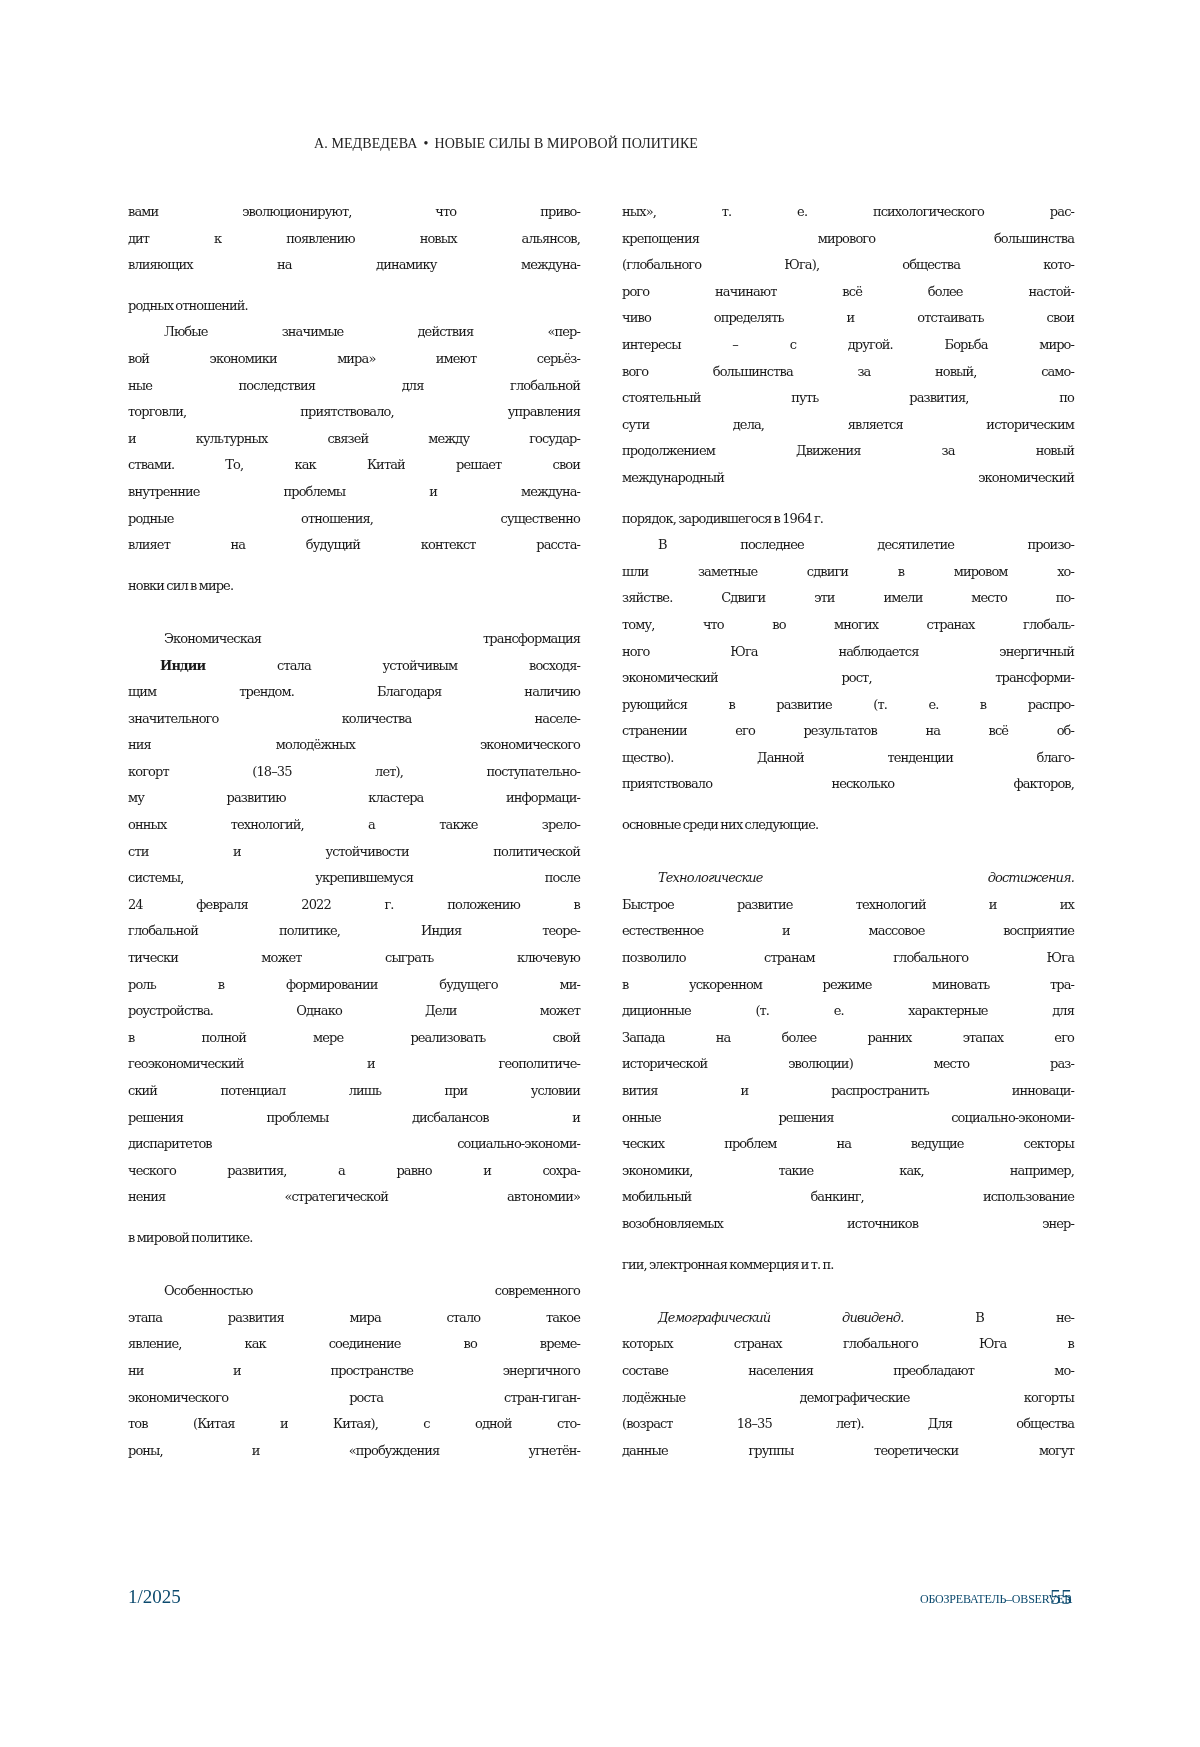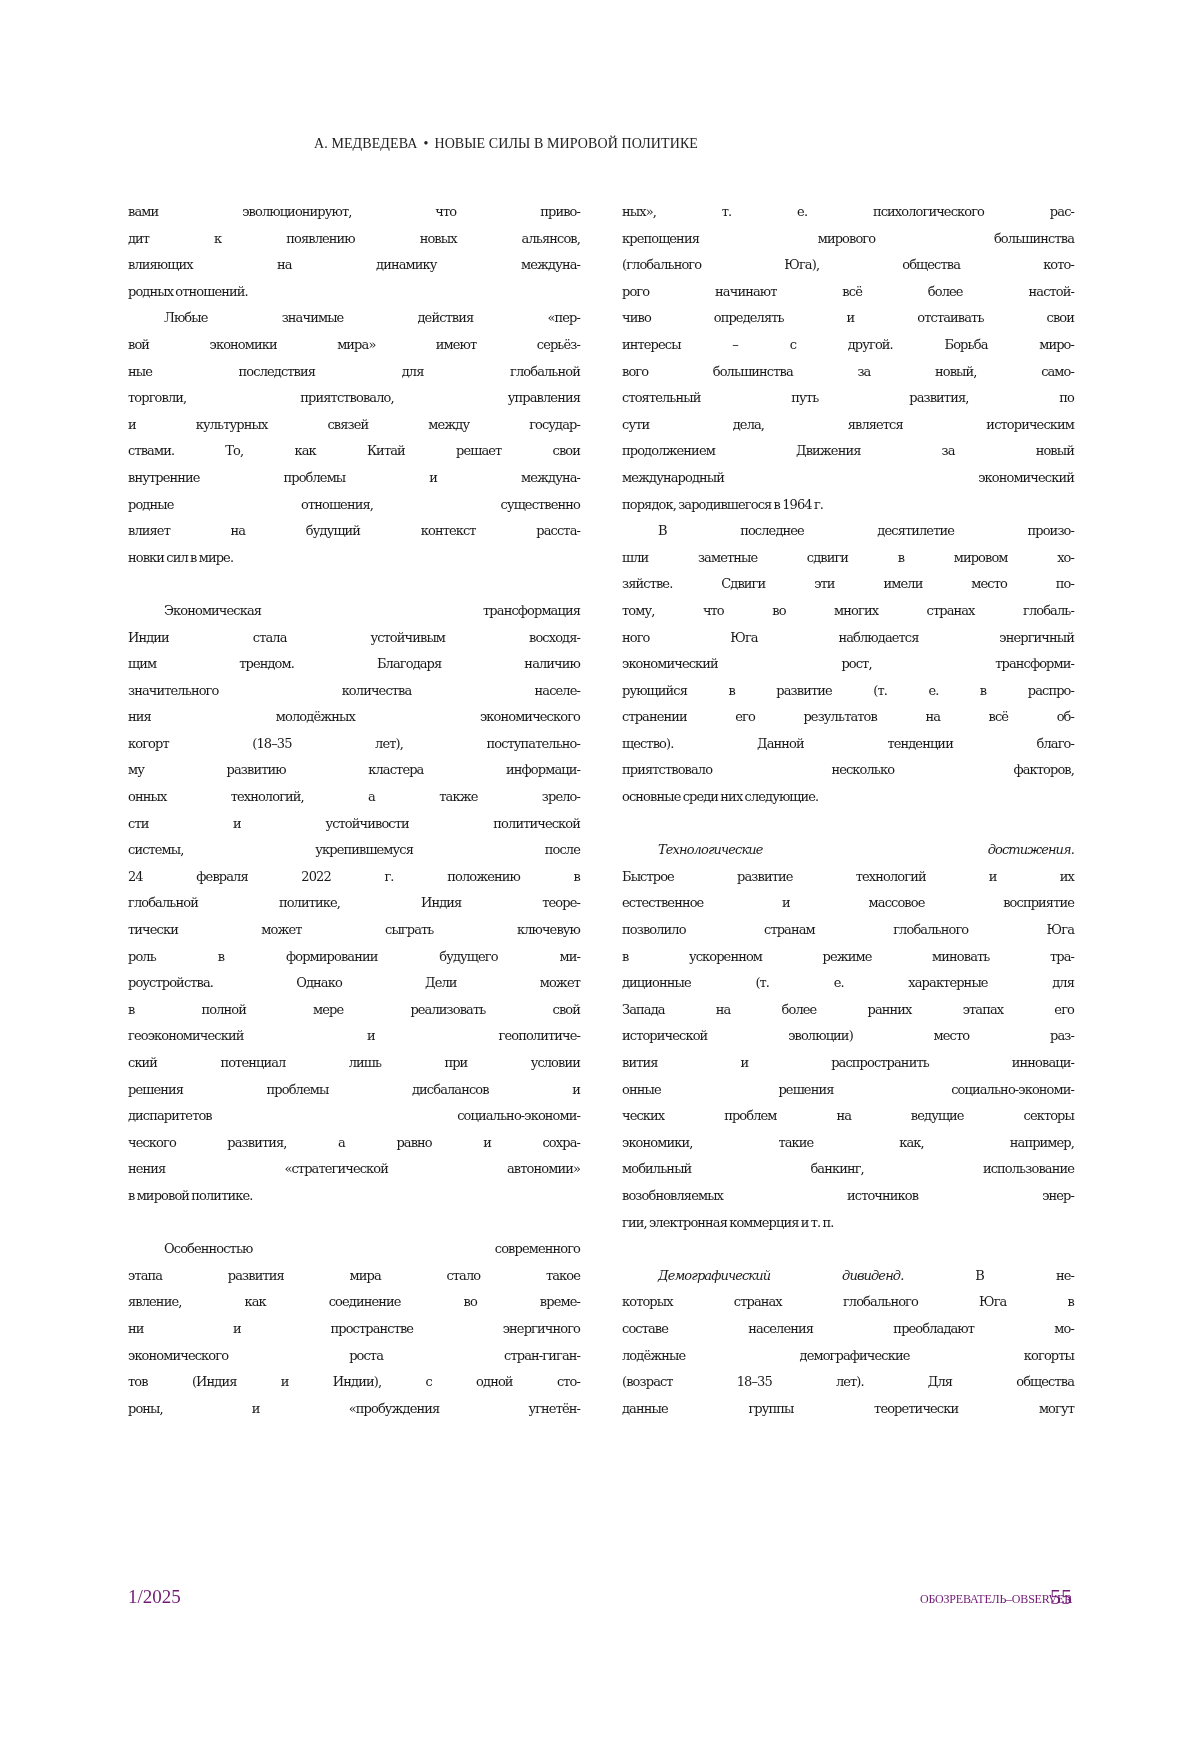--- a/index.html
+++ b/index.html
@@ -13,28 +13,28 @@
     position: absolute; top: 199px; width: 452px;
     font-family: "DejaVu Serif", serif; font-size: 13px; line-height: 26.6px;
     color: #1a1a1a;
   }
   .col-left { left: 128px; }
   .col-right { left: 622px; }
   .line {
     display: block; height: 26.6px; white-space: nowrap;
     text-align: justify; text-align-last: justify; letter-spacing: -0.9px; word-spacing: -1px;
   }
-  .line.last { text-align-last: left; }
+  .line.last { text-align-last: left; margin-top: 14px; }
   .line.indent { padding-left: 36px; }
   .gap { display: block; height: 26.6px; }
-  .bold { font-weight: normal; }
+  .bold { font-weight: bold; margin-left: 32px; }
   .ital { font-style: italic; }
   .footer {
     position: absolute; top: 1586px; left: 128px; width: 944px; height: 30px;
-    font-family: "Liberation Serif", serif; color: #701a75;
+    font-family: "Liberation Serif", serif; color: #0c4a6e;
   }
   .footer .issue { position: absolute; left: 0; top: 0; font-size: 19px; }
   .footer .journal { position: absolute; left: 0; width: 944px; top: 6px; text-align: right; font-size: 12px; letter-spacing: -0.2px; }
   .footer .pageno { position: absolute; right: 0; top: -2px; font-size: 22px; font-family: Liberation Serif, serif; }
 </style>
 </head>
 <body>
 
 <div class="running-head">
   <span>А. МЕДВЕДЕВА</span><span class="dot">•</span><span>НОВЫЕ СИЛЫ В МИРОВОЙ ПОЛИТИКЕ</span>
@@ -85,21 +85,21 @@
     <span class="line">нения «стратегической автономии»</span>
     <span class="line last">в мировой политике.</span>
   </div>
   <span class="gap"></span>
   <div>
     <span class="line indent">Особенностью современного</span>
     <span class="line">этапа развития мира стало такое</span>
     <span class="line">явление, как соединение во време-</span>
     <span class="line">ни и пространстве энергичного</span>
     <span class="line">экономического роста стран-гиган-</span>
-    <span class="line">тов (Индия и Индии), с одной сто-</span>
+    <span class="line">тов (Китая и Китая), с одной сто-</span>
     <span class="line">роны, и «пробуждения угнетён-</span>
   </div>
 </div>
 
 <div class="column col-right">
   <div>
     <span class="line">ных», т. е. психологического рас-</span>
     <span class="line">крепощения мирового большинства</span>
     <span class="line">(глобального Юга), общества кото-</span>
     <span class="line">рого начинают всё более настой-</span>

